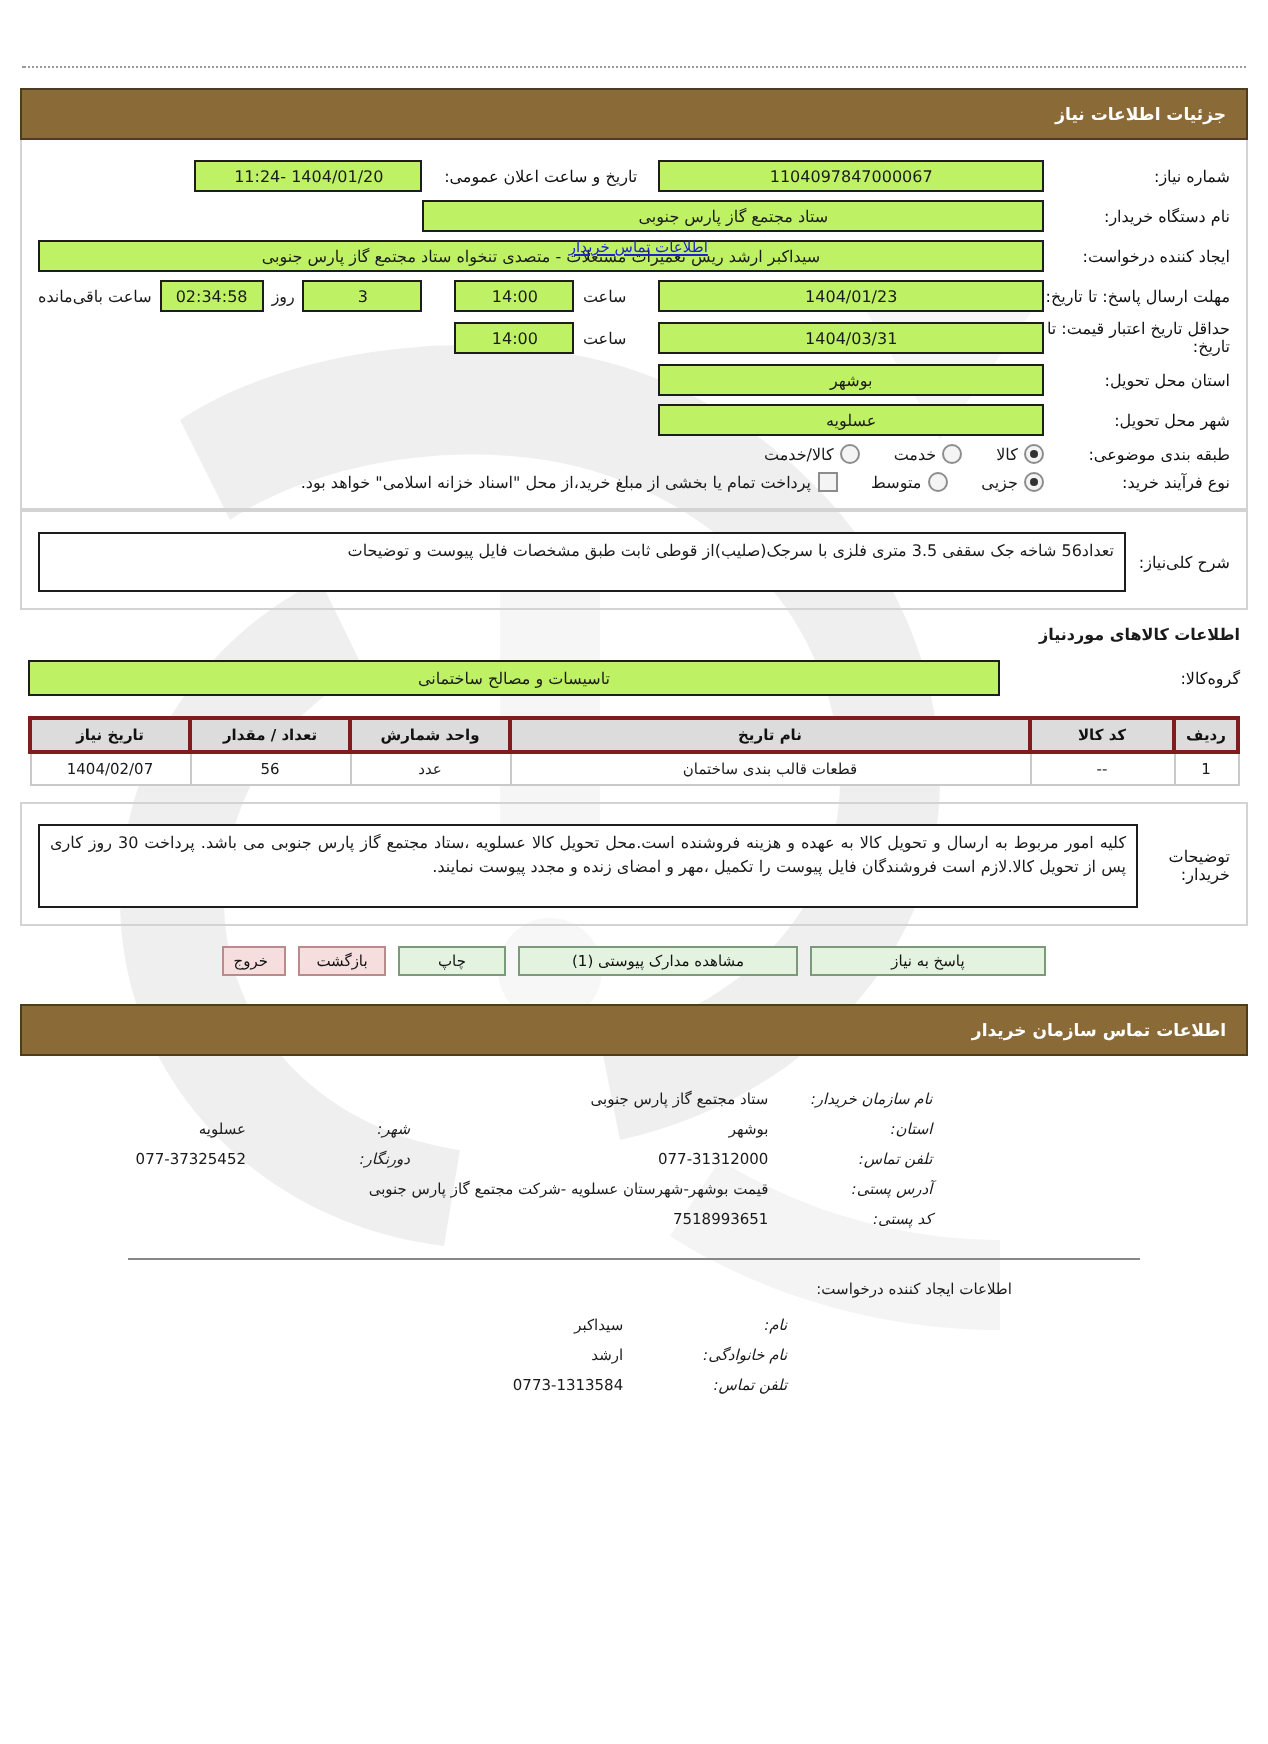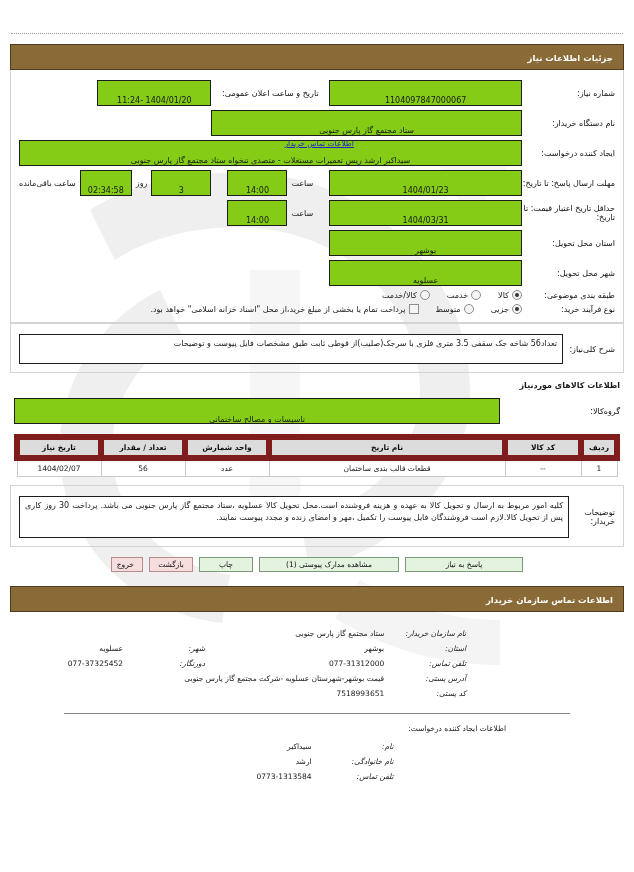--- a/index.html
+++ b/index.html
@@ -72,25 +72,25 @@
     font-size: 8px;
     color: #111;
     white-space: normal;
     padding-right: 4px;
     width: 104px;
   }
   .lbl.b { font-weight: normal; }
 
   .box {
     border: 1px solid #1d1d1d;
-    background: #84cc16;
+    background: #bef264;
     height: 16px;
     line-height: 16px;
     font-size: 8px;
-    padding: 12px 4px;
+    padding: 0 4px;
     box-sizing: border-box;
     text-align: center;
     overflow: hidden;
     white-space: nowrap;
     display: block;
   }
   .box.tall { height: 18px; line-height: 18px; }
 
   .inline { display: flex; align-items: center; gap: 4px; justify-content: flex-start; }
   .mini-lbl { font-size: 8px; white-space: nowrap; }
@@ -152,21 +152,21 @@
   
   table.goods {
     width: 100%;
     border-collapse: collapse;
     font-size: 7.5px;
     background: #fff;
     border: 1px solid #9c9c9c;
   }
   table.goods th {
     background: #dcdcdc;
-    border: 6px solid #7f1d1d;
+    border: 2px solid #7f1d1d;
     font-weight: bold;
     height: 15px;
     padding: 0 2px;
     text-align: center;
     color: #111;
     margin-top: 18px;
   }
   table.goods td {
     border: 1px solid #c9c9c9;
     height: 15px;

